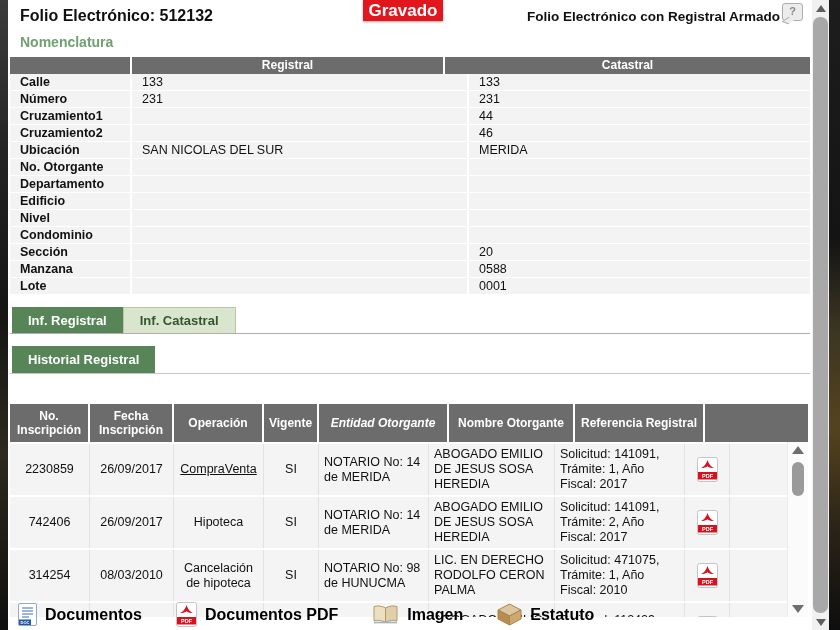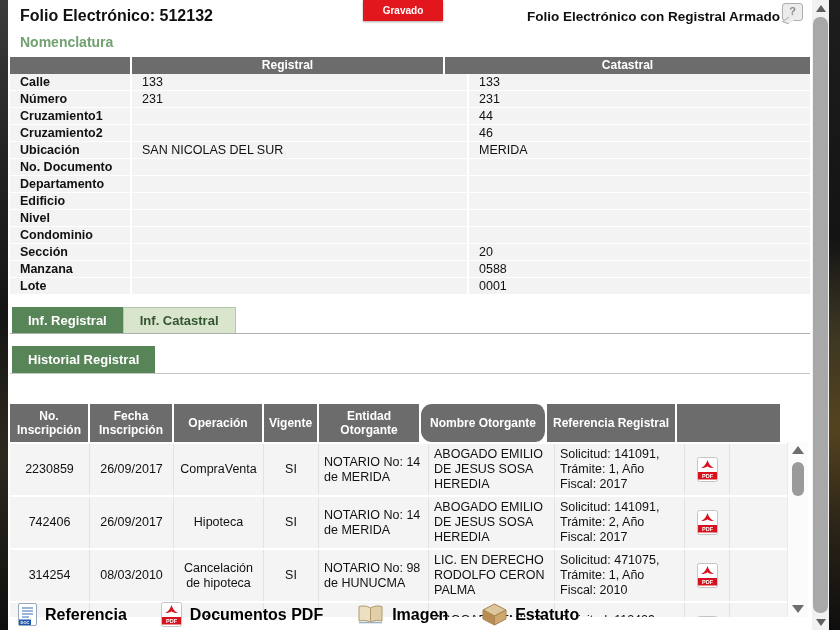--- a/index.html
+++ b/index.html
@@ -17,21 +17,21 @@
   .ps-up{top:0}.ps-down{bottom:0}
   .tri-up{width:0;height:0;border-left:5px solid transparent;border-right:5px solid transparent;border-bottom:7px solid #5f5f5f;}
   .tri-down{width:0;height:0;border-left:5px solid transparent;border-right:5px solid transparent;border-top:7px solid #5f5f5f;}
   .ps-thumb{position:absolute;left:1px;top:17px;width:15px;height:596px;background:#a8a8a8;border-radius:7px;}
 
   .panel{position:absolute;left:8px;top:0;width:804px;height:630px;background:#fff;}
 
   
   .folio-title{position:absolute;left:12px;top:7px;font-size:16px;font-weight:bold;color:#101010;}
   .gravado-btn{position:absolute;left:355px;top:0;width:80px;height:21px;background:#e2161d;color:#fff;
-    font-weight:bold;font-size:10px;border:none;display:flex;align-items:center;justify-content:center;
+    font-weight:bold;font-size:17px;border:none;display:flex;align-items:center;justify-content:center;
     box-shadow:0 1px 2px rgba(0,0,0,.35);cursor:pointer;font-family:inherit;}
   .right-title{position:absolute;right:32px;top:9px;font-size:13.5px;font-weight:bold;color:#101010;}
   .help-btn{position:absolute;left:774px;top:3px;width:19px;height:16px;background:#ececec;border:1px solid #adadad;
     border-radius:3px;color:#8a8a8a;font-size:11px;font-weight:bold;text-align:center;line-height:15px;cursor:pointer;}
   .help-btn::after{content:"";position:absolute;left:2px;bottom:-4px;width:6px;height:6px;background:#ececec;
     border-left:1px solid #adadad;border-bottom:1px solid #adadad;transform:rotate(20deg) skewX(-35deg);}
 
   .section-title{position:absolute;left:12px;top:34px;font-size:14px;font-weight:bold;color:#71a071;}
 
   
@@ -121,21 +121,21 @@
             <div class="c-label">Cruzamiento2</div>
             <div class="c-reg"></div>
             <div class="c-cat">46</div>
           </div>
           <div class="nom-row">
             <div class="c-label">Ubicación</div>
             <div class="c-reg">SAN NICOLAS DEL SUR</div>
             <div class="c-cat">MERIDA</div>
           </div>
           <div class="nom-row">
-            <div class="c-label">No. Documento</div>
+            <div class="c-label">No. Otorgante</div>
             <div class="c-reg"></div>
             <div class="c-cat"></div>
           </div>
           <div class="nom-row">
             <div class="c-label">Departamento</div>
             <div class="c-reg"></div>
             <div class="c-cat"></div>
           </div>
           <div class="nom-row">
             <div class="c-label">Edificio</div>
@@ -178,30 +178,30 @@
     <div class="tabstrip2">
       <div class="tab tab-active">Historial Registral</div>
     </div>
 
     <div class="hist">
       <div class="hist-header" id="hist-header">
           <div class="hh" style="width: 80px;">No. Inscripción</div>
           <div class="hh" style="width: 84px;">Fecha Inscripción</div>
           <div class="hh" style="width: 90px;">Operación</div>
           <div class="hh" style="width: 55px;">Vigente</div>
-          <div class="hh" style="width: 102px;">Entidad Otorgante</div>
-          <div class="hh" style="width: 126px; border-radius: 11px;">Nombre Otorgante</div>
+          <div class="hh" style="width: 130px; font-style: italic;">Entidad Otorgante</div>
+          <div class="hh" style="width: 126px;">Nombre Otorgante</div>
           <div class="hh" style="width: 130px;">Referencia Registral</div>
           <div class="hh" style="width: 103px;"></div>
         </div>
       <div id="hist-body">
           <div class="hist-row">
             <div class="hc" style="width: 80px;">2230859</div>
             <div class="hc" style="width: 84px;">26/09/2017</div>
-            <div class="hc" style="width: 90px;">CompraVenta</div>
+            <div class="hc" style="width: 90px; text-decoration: underline;">CompraVenta</div>
             <div class="hc" style="width: 55px;">SI</div>
             <div class="hc hc-left" style="width: 110px;">NOTARIO No: 14 de MERIDA</div>
             <div class="hc hc-left" style="width: 126px;">ABOGADO EMILIO DE JESUS SOSA HEREDIA</div>
             <div class="hc hc-left" style="width: 130px;">Solicitud: 141091, Trámite: 1, Año Fiscal: 2017</div>
             <div class="hc" style="width: 45px;">
               <span class="pdf-cell-icon">
                 <svg width="21" height="25" viewBox="0 0 21 25">
                   <rect x="0.5" y="0.5" width="20" height="24" rx="2" fill="#fff" stroke="#c4c4c4"></rect>
                   <path d="M10.5 3 C11.5 7 14.5 10 17 11 C13.5 11 11.6 10.2 10.5 9.2 C9.4 10.2 7 11 4 11 C6.5 10 9.5 7 10.5 3 Z" fill="#d6121f"></path>
                   <rect x="1" y="15" width="19" height="7.5" fill="#d6121f"></rect>
@@ -286,21 +286,21 @@
     <div class="footer" id="footer">
         <div class="f-item">
           <span class="ficon">
             <svg width="19" height="23" viewBox="0 0 19 23">
               <rect x="0.5" y="0.5" width="18" height="22" rx="1.5" fill="#fff" stroke="#97a9bd"></rect>
               <path d="M4 5h11M4 8h11M4 11h11M4 14h7" stroke="#7a9fd0" stroke-width="1.4"></path>
               <rect x="1" y="16.5" width="12" height="5.5" fill="#1e56ad"></rect>
               <text x="7" y="21" font-size="4" fill="#fff" text-anchor="middle" font-weight="bold" font-family="Liberation Sans, sans-serif">DOC</text>
             </svg>
           </span>
-          <span>Referencia</span>
+          <span>Documentos</span>
         </div>
         <div class="f-item">
           <span class="ficon">
             <svg width="21" height="25" viewBox="0 0 21 25">
               <rect x="0.5" y="0.5" width="20" height="24" rx="2" fill="#fff" stroke="#c4c4c4"></rect>
               <path d="M10.5 3 C11.5 7 14.5 10 17 11 C13.5 11 11.6 10.2 10.5 9.2 C9.4 10.2 7 11 4 11 C6.5 10 9.5 7 10.5 3 Z" fill="#d6121f"></path>
               <rect x="1" y="15" width="19" height="7.5" fill="#d6121f"></rect>
               <text x="10.5" y="21" font-size="5.5" fill="#fff" text-anchor="middle" font-weight="bold" font-family="Liberation Sans, sans-serif">PDF</text>
             </svg>
           </span>

